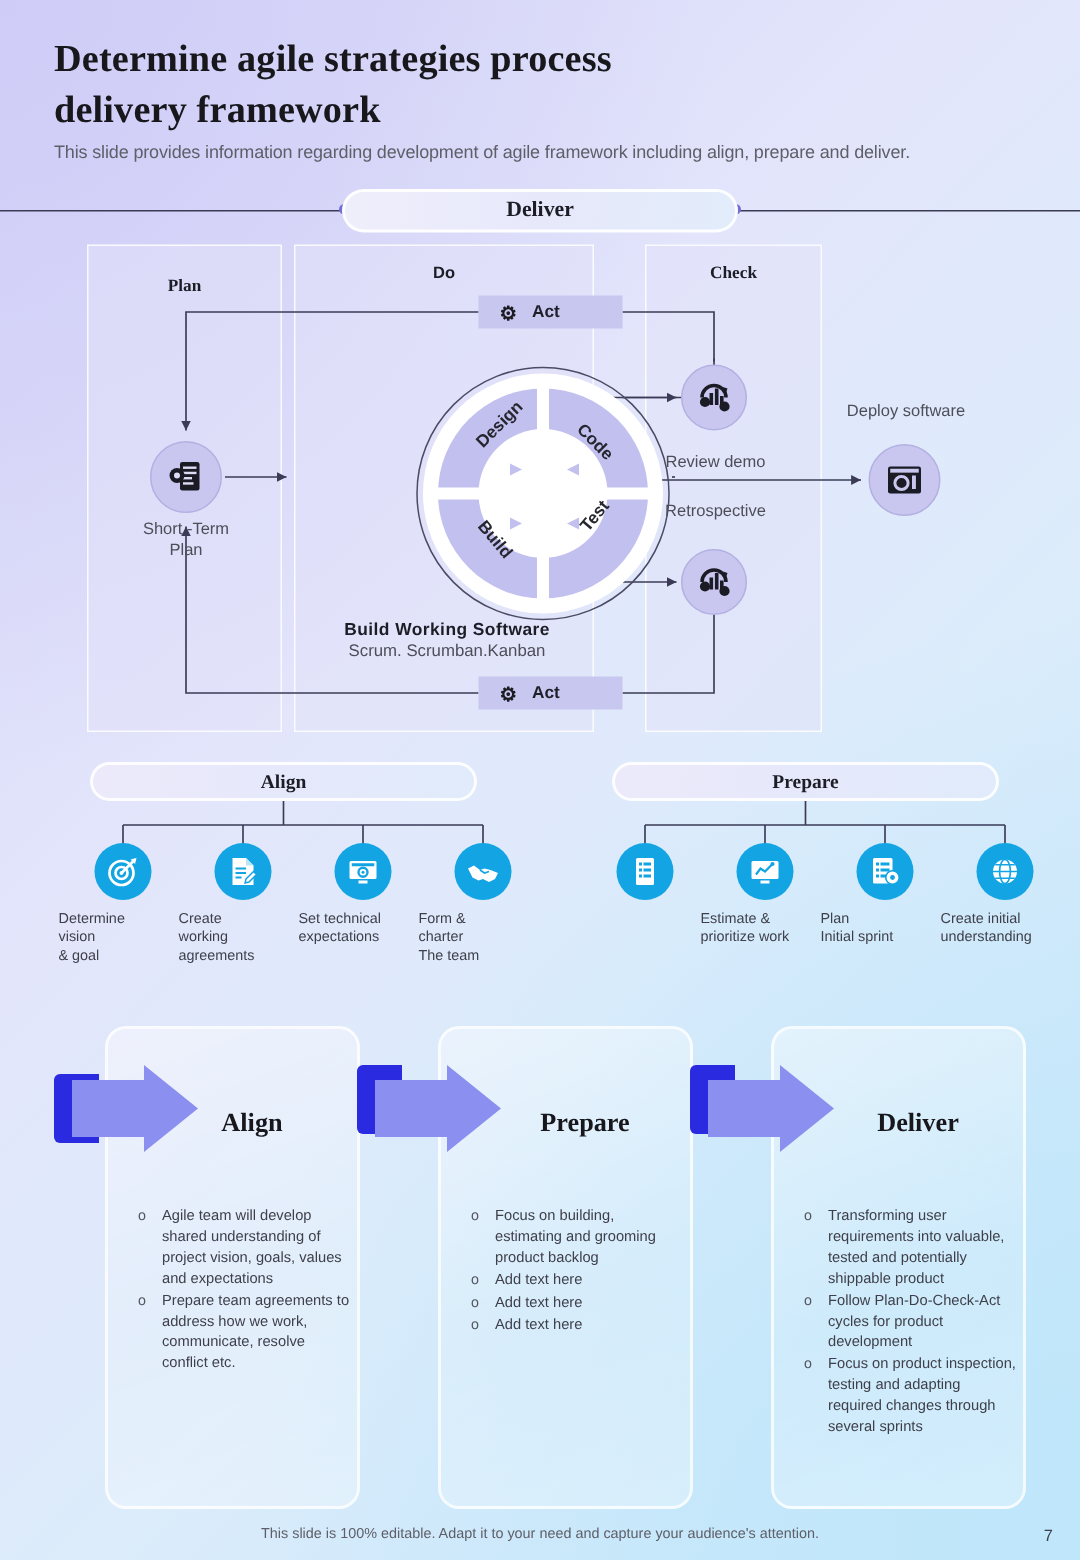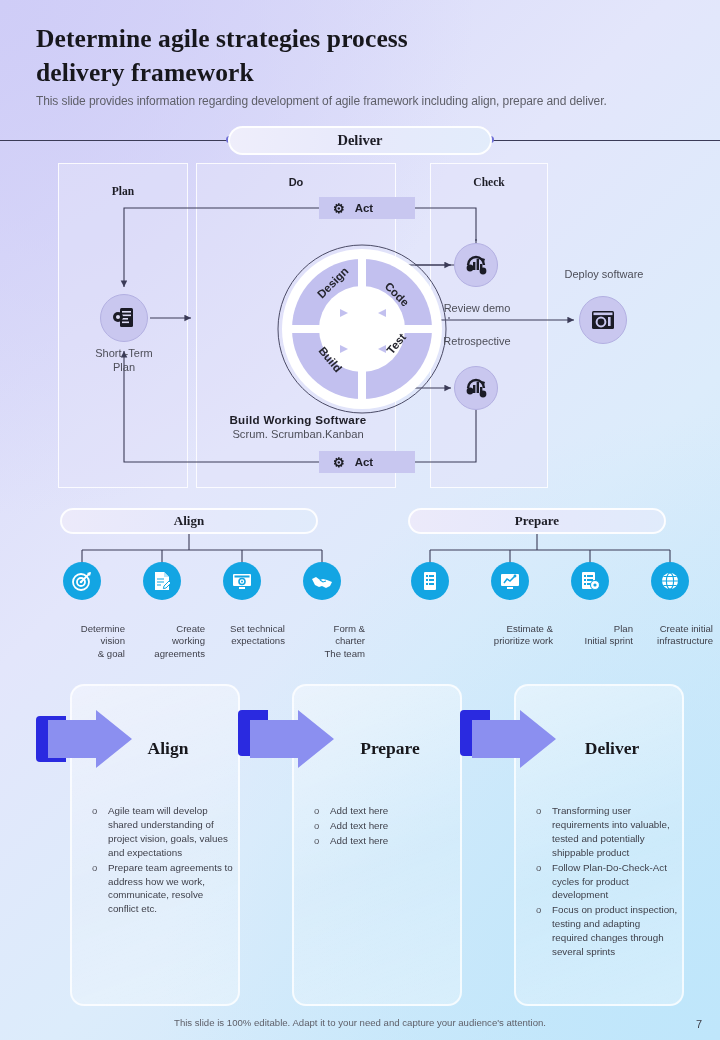--- a/index.html
+++ b/index.html
@@ -124,22 +124,22 @@
     font-size: 13px; color: #1d1d26;
   }
   .group svg.tree { position: absolute; left: 0; top: 26px; width: 320px; height: 30px; overflow: visible; }
   .nodes { position: absolute; left: 0; top: 54px; width: 320px; display: flex; }
   .node { width: 80px; display: flex; flex-direction: column; align-items: center; }
   .node .bubble {
     width: 38px; height: 38px; border-radius: 50%;
     display: flex; align-items: center; justify-content: center;
   }
   .node .cap {
-    margin-top: 23px; font-size: 9.6px; color: #3e3f49;
-    text-align: right; line-height: 1.28; width: 86px;
+    margin-top: 7px; font-size: 9.6px; color: #3e3f49;
+    text-align: left; line-height: 1.28; width: 86px;
   }
 
   
   .cards { position: absolute; left: 0; top: 684px; width: 720px; height: 325px; }
   .card {
     position: absolute; top: 0; width: 170px; height: 322px;
     border-radius: 14px;
     background: linear-gradient(160deg, rgba(255,255,255,.42) 0%, rgba(255,255,255,.16) 55%, rgba(255,255,255,.30) 100%);
     border: 2px solid rgba(255,255,255,.75);
   }
@@ -461,39 +461,40 @@
         <svg width="22" height="22" viewBox="0 0 22 22">
           <circle cx="11" cy="11" r="8" fill="#fff"></circle>
           <g fill="none" stroke="#13a5e3" stroke-width="1.1">
             <ellipse cx="11" cy="11" rx="3.6" ry="8"></ellipse>
             <path d="M3,11 h16 M4.5,6.5 h13 M4.5,15.5 h13"></path>
           </g>
         </svg>
       </div>
       <div class="cap">
         <div>Create initial</div>
-        <div>infrastructure</div>
+        <div>understanding</div>
       </div>
     </div>
   </div>
 </div>
 
 <div class="cards">
 
   <div class="card c1">
     <div class="card-head">Align</div>
     <ul class="bullets">
       <li>Agile team will develop shared understanding of project vision, goals, values and expectations</li>
       <li>Prepare team agreements to address how we work, communicate, resolve conflict etc.</li>
     </ul>
   </div>
 
   <div class="card c2">
     <div class="card-head">Prepare</div>
     <ul class="bullets">
+      <li>Focus on building, estimating and grooming product backlog</li>
       <li>Add text here</li>
       <li>Add text here</li>
       <li>Add text here</li>
     </ul>
   </div>
 
   <div class="card c3">
     <div class="card-head">Deliver</div>
     <ul class="bullets">
       <li>Transforming user requirements into valuable, tested and potentially shippable product</li>

